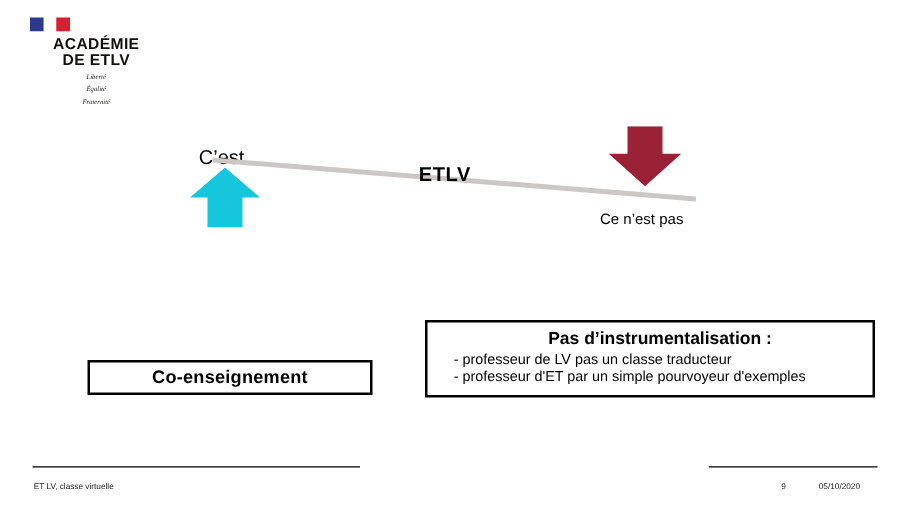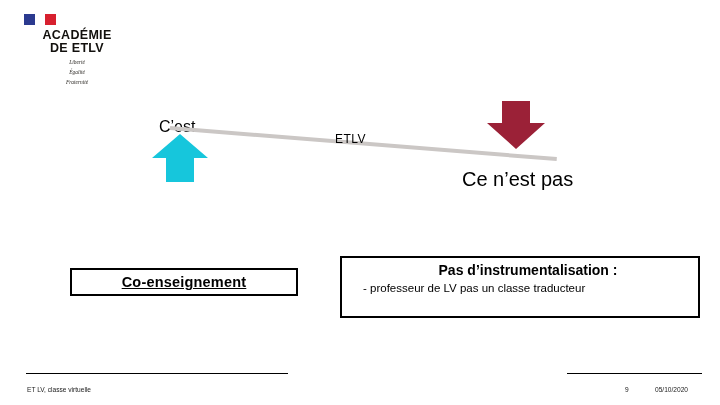--- a/index.html
+++ b/index.html
@@ -66,28 +66,28 @@
     white-space: nowrap;
   }
   .lbl-cest {
     left: 159px;
     top: 118px;
     font-size: 16px;
   }
   .lbl-etlv {
     left: 335px;
     top: 132px;
+    font-size: 16px;
+    font-weight: bold;
+    letter-spacing: 0.5px;
+  }
+  .lbl-cenestpas {
+    left: 480px;
+    top: 168px;
     font-size: 12px;
-    font-weight: normal;
-    letter-spacing: 0.5px;
-  }
-  .lbl-cenestpas {
-    left: 462px;
-    top: 168px;
-    font-size: 20px;
   }
 
   
   .sep-line {
     position: absolute;
     left: 170px;
     top: 126px;
     width: 388px;
     height: 4px;
     background: #cbc7c5;
@@ -104,27 +104,26 @@
 
   
   .box {
     position: absolute;
     border: 2px solid #000000;
     background: #ffffff;
     box-sizing: border-box;
   }
   .box-left {
     left: 70px;
-    top: 268px;
+    top: 288px;
     width: 228px;
     height: 28px;
     display: flex;
     align-items: center;
     justify-content: center;
-    text-decoration: underline;
   }
   .box-left .box-title {
     font-size: 14.5px;
     font-weight: bold;
     color: #000000;
     letter-spacing: 0.2px;
   }
 
   .box-right {
     left: 340px;
@@ -212,20 +211,21 @@
   </div>
 
   <div class="box box-left">
     <span class="box-title">Co-enseignement</span>
   </div>
 
   <div class="box box-right">
     <span class="box-title">Pas d’instrumentalisation :</span>
     <ul class="bullets">
       <li>- professeur de LV pas un classe traducteur</li>
+      <li>- professeur d'ET par un simple pourvoyeur d'exemples</li>
     </ul>
   </div>
 
   <div class="footer-rule rule-left"></div>
   <div class="footer-rule rule-right"></div>
 
   <div class="footer-txt foot-label">ET LV, classe virtuelle</div>
   <div class="footer-txt foot-page">9</div>
   <div class="footer-txt foot-date">05/10/2020</div>
 

